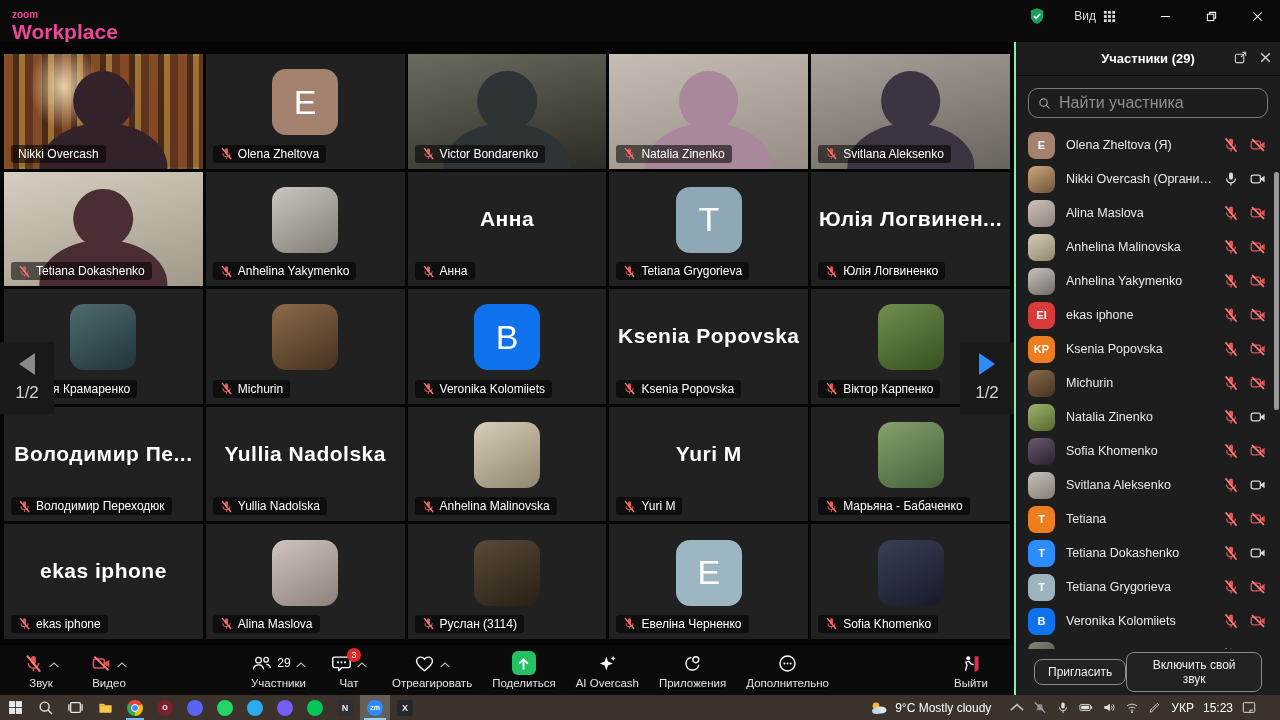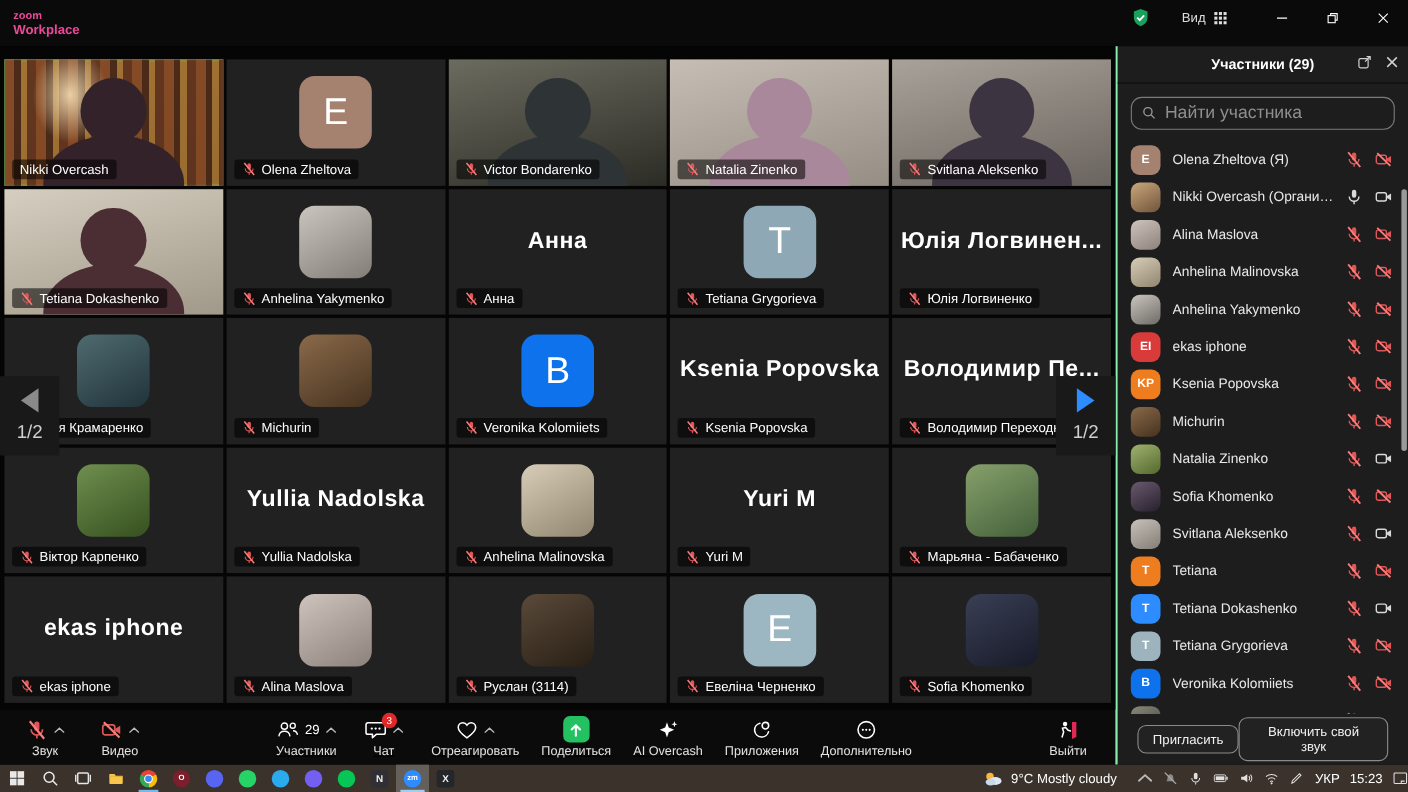--- a/index.html
+++ b/index.html
@@ -3,21 +3,21 @@
 <meta charset="utf-8">
 <style>
   * { margin:0; padding:0; box-sizing:border-box; }
   html,body { width:1280px; height:720px; overflow:hidden; background:#000;
     font-family:"Liberation Sans","DejaVu Sans",sans-serif; }
 
   
   .titlebar { height:42px; background:#0a0a0a; display:flex; align-items:flex-start; }
   .logo { padding:10px 0 0 12px; color:#ec4899; line-height:1; }
   .logo .l1 { font-size:10px; font-weight:bold; }
-  .logo .l2 { font-size:12px; font-weight:bold; margin-top:1px; }
+  .logo .l2 { font-size:21px; font-weight:bold; margin-top:1px; }
   .tb-right { margin-left:auto; display:flex; align-items:center; height:32px; }
   .shield { width:22px; height:22px; display:flex; align-items:center; justify-content:center; margin-right:26px; }
   .shield svg { width:18px; height:18px; }
   .viewbtn { color:#ddd; font-size:12px; display:flex; align-items:center; gap:7px; margin-right:26px; }
   .viewbtn svg { width:13px; height:13px; }
   .winbtn { width:46px; height:32px; display:flex; align-items:center; justify-content:center; }
   .winbtn svg { width:11px; height:11px; }
 
   
   .main { display:flex; height:653px; }
@@ -103,21 +103,21 @@
   .tb-slot .dot { width:16px; height:16px; border-radius:50%; display:flex; align-items:center; justify-content:center;
     color:#fff; font-size:7px; font-weight:bold; }
   .tb-slot .sq { width:16px; height:16px; border-radius:3px; display:flex; align-items:center; justify-content:center;
     color:#eee; font-size:9px; font-weight:bold; }
   .tb-slot.running::after { content:""; position:absolute; bottom:0; left:6px; right:6px; height:2px; background:#76b9ed; }
   .tb-slot.activeapp { background:rgba(255,255,255,.22); }
   .tb-slot.activeapp::after { content:""; position:absolute; bottom:0; left:4px; right:4px; height:2px; background:#9ecff2; }
   .chrome-ic { width:16px; height:16px; border-radius:50%; position:relative;
     background:conic-gradient(from -60deg,#ea4335 0 33%,#fbbc05 0 66%,#34a853 0 100%); }
   .chrome-ic::after { content:""; position:absolute; inset:4px; background:#4285f4; border:1.5px solid #fff; border-radius:50%; }
-  .tray { margin-left:auto; display:flex; align-items:center; gap:9px; padding-right:0; color:#fff; font-size:12px; }
+  .tray { margin-left:auto; display:flex; align-items:center; gap:9px; padding-right:24px; color:#fff; font-size:12px; }
   .tray .wx { display:flex; align-items:center; gap:6px; margin-right:10px; }
   .tray .wx svg { width:20px; height:16px; }
   .tray .tic { display:flex; } .tray .tic svg { width:14px; height:13px; }
   .tray .lang, .tray .clock { font-size:12px; }
 </style>
 </head>
 <body>
 
 <div class="titlebar">
   <div class="logo">
@@ -363,45 +363,45 @@
                 <rect x="6" y="1.6" width="4" height="7.2" rx="2" fill="#df5656"></rect>
                 <path d="M3.6 7.6a4.4 4.4 0 0 0 8.8 0" fill="none" stroke="#df5656" stroke-width="1.3"></path>
                 <line x1="8" y1="12.2" x2="8" y2="14.6" stroke="#df5656" stroke-width="1.3"></line>
                 <line x1="2.6" y1="1.4" x2="13.6" y2="14.8" stroke="#ff7a7a" stroke-width="1.7"></line>
               </svg>
             </span>
             <span>Ksenia Popovska</span>
           </div>
         </div>
         <div class="tile">
+          <div class="tile-avatar" style="background: linear-gradient(150deg, rgb(111, 143, 79), rgb(54, 80, 31));"></div>
+          <div class="tile-label">
+            <span class="lab-ic">
+              <svg viewBox="0 0 16 16">
+                <rect x="6" y="1.6" width="4" height="7.2" rx="2" fill="#df5656"></rect>
+                <path d="M3.6 7.6a4.4 4.4 0 0 0 8.8 0" fill="none" stroke="#df5656" stroke-width="1.3"></path>
+                <line x1="8" y1="12.2" x2="8" y2="14.6" stroke="#df5656" stroke-width="1.3"></line>
+                <line x1="2.6" y1="1.4" x2="13.6" y2="14.8" stroke="#ff7a7a" stroke-width="1.7"></line>
+              </svg>
+            </span>
+            <span>Віктор Карпенко</span>
+          </div>
+        </div>
+        <div class="tile">
           <div class="big-name">Володимир  Пе...</div>
           <div class="tile-label">
             <span class="lab-ic">
               <svg viewBox="0 0 16 16">
                 <rect x="6" y="1.6" width="4" height="7.2" rx="2" fill="#df5656"></rect>
                 <path d="M3.6 7.6a4.4 4.4 0 0 0 8.8 0" fill="none" stroke="#df5656" stroke-width="1.3"></path>
                 <line x1="8" y1="12.2" x2="8" y2="14.6" stroke="#df5656" stroke-width="1.3"></line>
                 <line x1="2.6" y1="1.4" x2="13.6" y2="14.8" stroke="#ff7a7a" stroke-width="1.7"></line>
               </svg>
             </span>
             <span>Володимир Переходюк</span>
-          </div>
-        </div>
-        <div class="tile">
-          <div class="tile-avatar" style="background: linear-gradient(150deg, rgb(111, 143, 79), rgb(54, 80, 31));"></div>
-          <div class="tile-label">
-            <span class="lab-ic">
-              <svg viewBox="0 0 16 16">
-                <rect x="6" y="1.6" width="4" height="7.2" rx="2" fill="#df5656"></rect>
-                <path d="M3.6 7.6a4.4 4.4 0 0 0 8.8 0" fill="none" stroke="#df5656" stroke-width="1.3"></path>
-                <line x1="8" y1="12.2" x2="8" y2="14.6" stroke="#df5656" stroke-width="1.3"></line>
-                <line x1="2.6" y1="1.4" x2="13.6" y2="14.8" stroke="#ff7a7a" stroke-width="1.7"></line>
-              </svg>
-            </span>
-            <span>Віктор Карпенко</span>
           </div>
         </div>
         <div class="tile">
           <div class="big-name">Yullia Nadolska</div>
           <div class="tile-label">
             <span class="lab-ic">
               <svg viewBox="0 0 16 16">
                 <rect x="6" y="1.6" width="4" height="7.2" rx="2" fill="#df5656"></rect>
                 <path d="M3.6 7.6a4.4 4.4 0 0 0 8.8 0" fill="none" stroke="#df5656" stroke-width="1.3"></path>
                 <line x1="8" y1="12.2" x2="8" y2="14.6" stroke="#df5656" stroke-width="1.3"></line>

